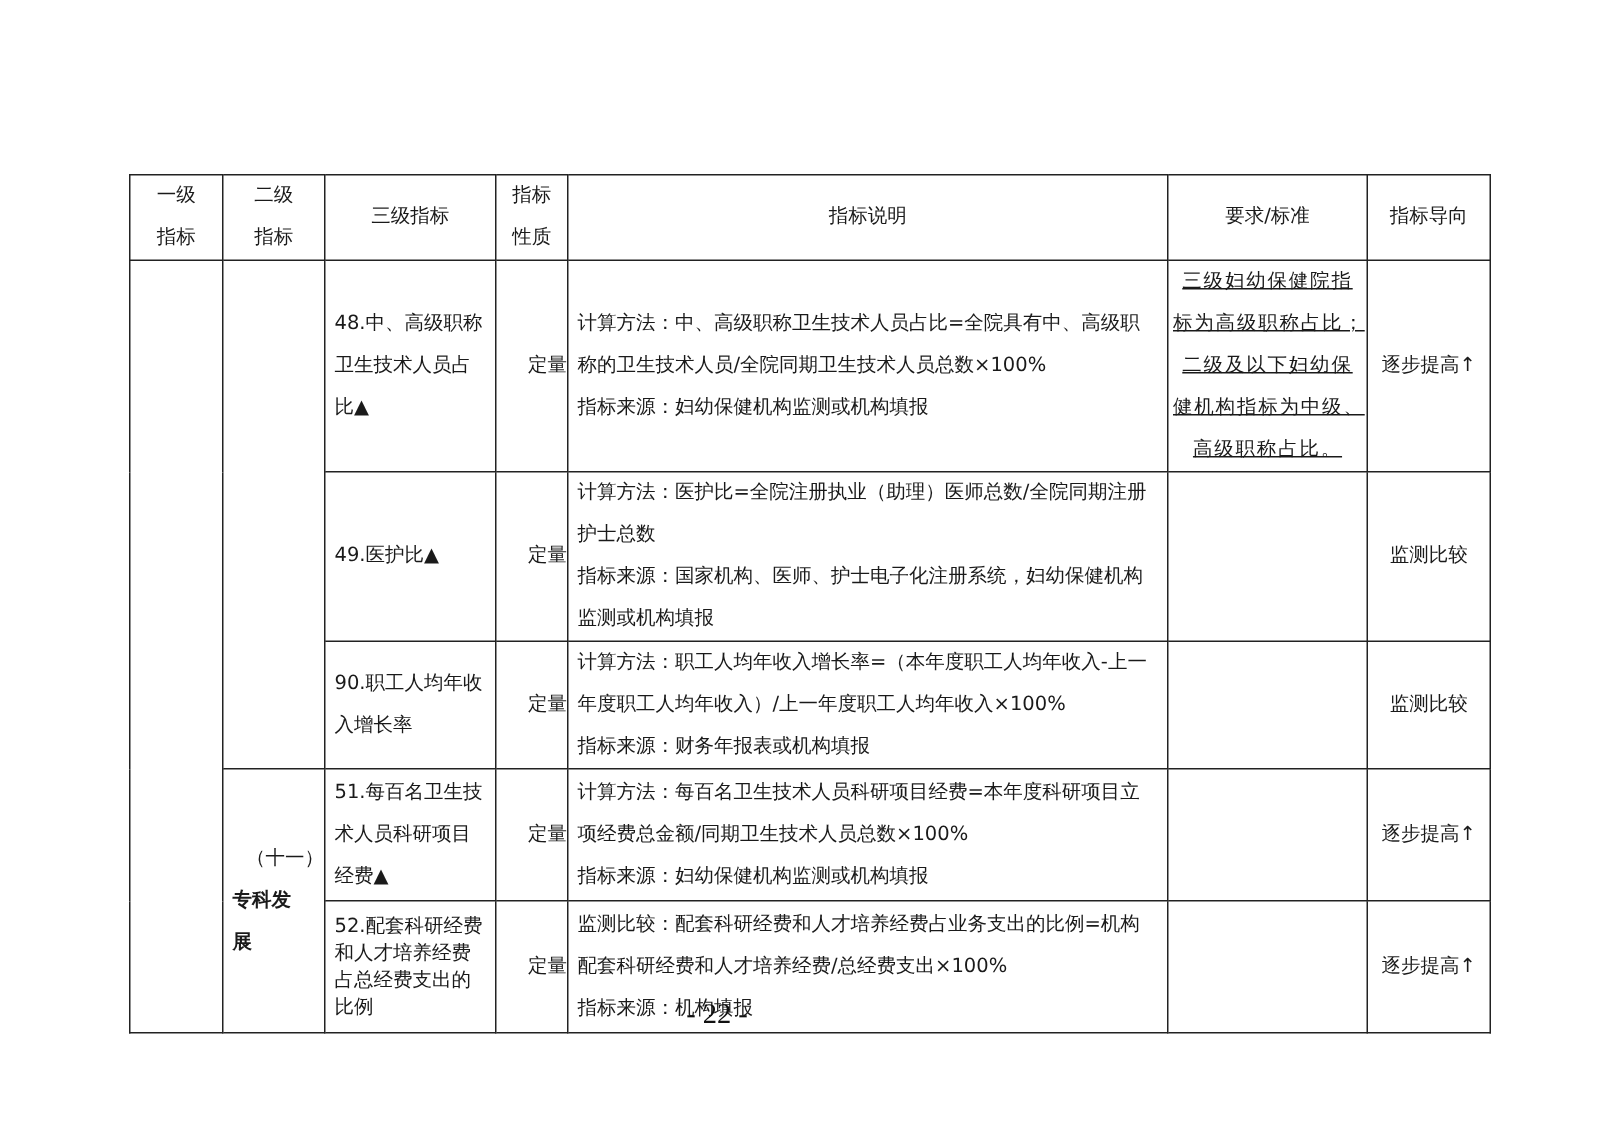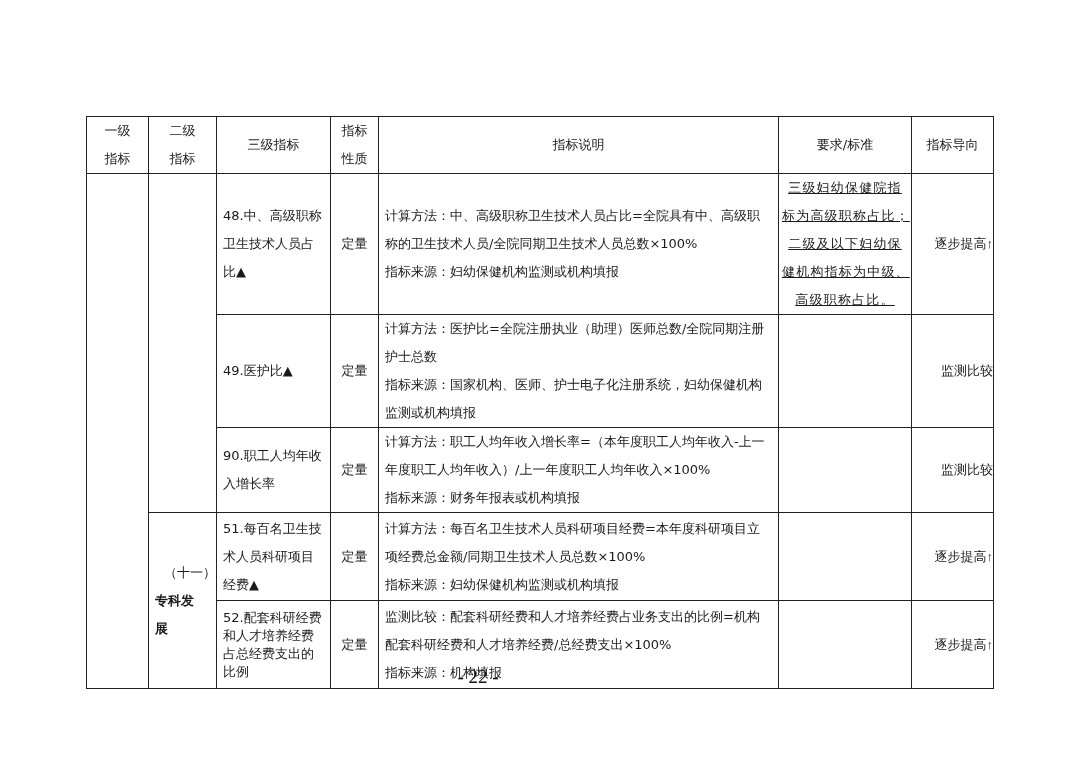--- a/index.html
+++ b/index.html
@@ -7,24 +7,24 @@
          font-family: "DejaVu Sans", "Liberation Sans", sans-serif; color: #1a1a1a; }
   .page { position: absolute; left: 0; top: 0; width: 1080px; height: 764px; background: #fff; }
   table.indicators { position: absolute; left: 86px; top: 116px; border-collapse: collapse;
          table-layout: fixed; width: 907px; }
   table.indicators td, table.indicators th { border: 1.3px solid #222; padding: 0; font-size: 13px;
          font-weight: normal; line-height: 28px; vertical-align: middle; }
   th { text-align: center; }
   th.two-line { line-height: 28px; margin-top: 36px; }
   .c-metric { padding-left: 6px !important; line-height: 28px; }
   .c-metric.tight { line-height: 18px; }
-  .c-type { text-align: center; }
+  .c-type { text-align: right; }
   .c-desc { padding-left: 6px !important; line-height: 28px; }
   .c-req { text-align: center; font-size: 13px; line-height: 14.5px; padding: 0 3px !important; letter-spacing: 1.2px; text-decoration: underline; }
-  .c-dir { text-align: right; font-family: Liberation Serif, serif; }
+  .c-dir { text-align: center; }
   .c-l2 { text-align: center; vertical-align: middle; line-height: 28px; }
   .l2-text { display: block; text-align: left; padding-left: 6px; font-weight: bold; }
   .l2-num { display: block; text-align: right; }
   .line { display: block; white-space: nowrap; }
   .page-number { position: absolute; left: 0; width: 956px; top: 666px; text-align: center;
          font-family: "Liberation Serif", "DejaVu Serif", serif; font-size: 19px; color: #111; }
 </style>
 </head>
 <body>
 

